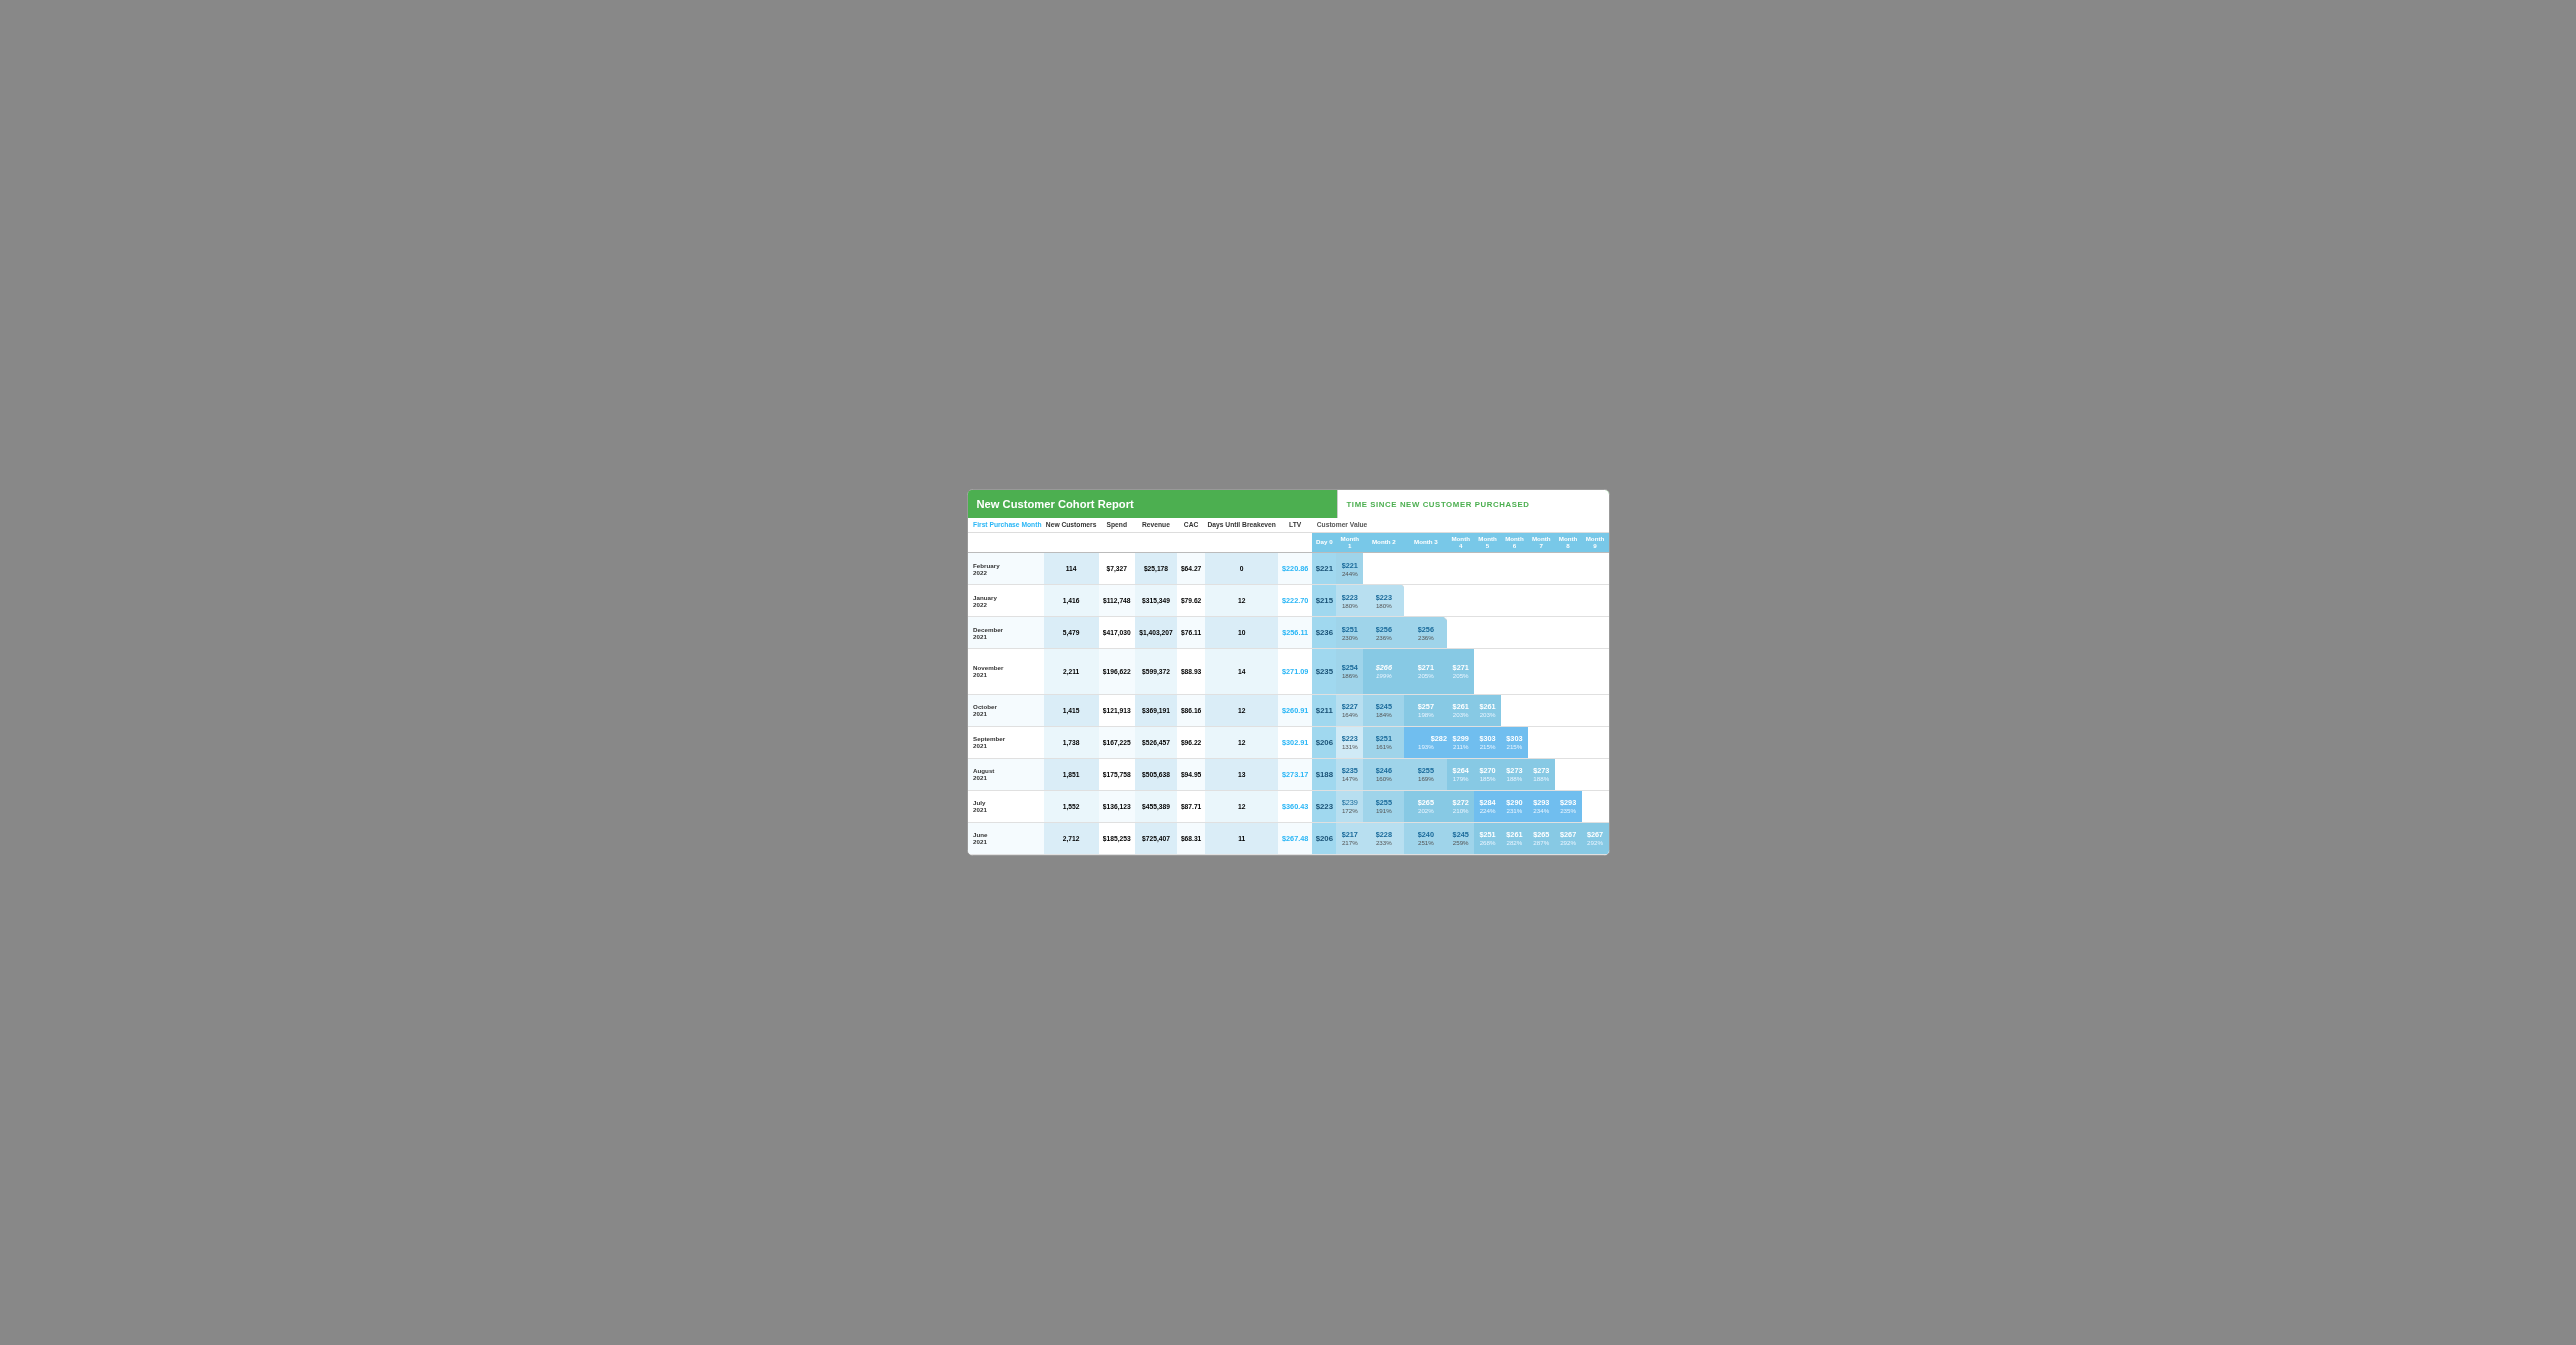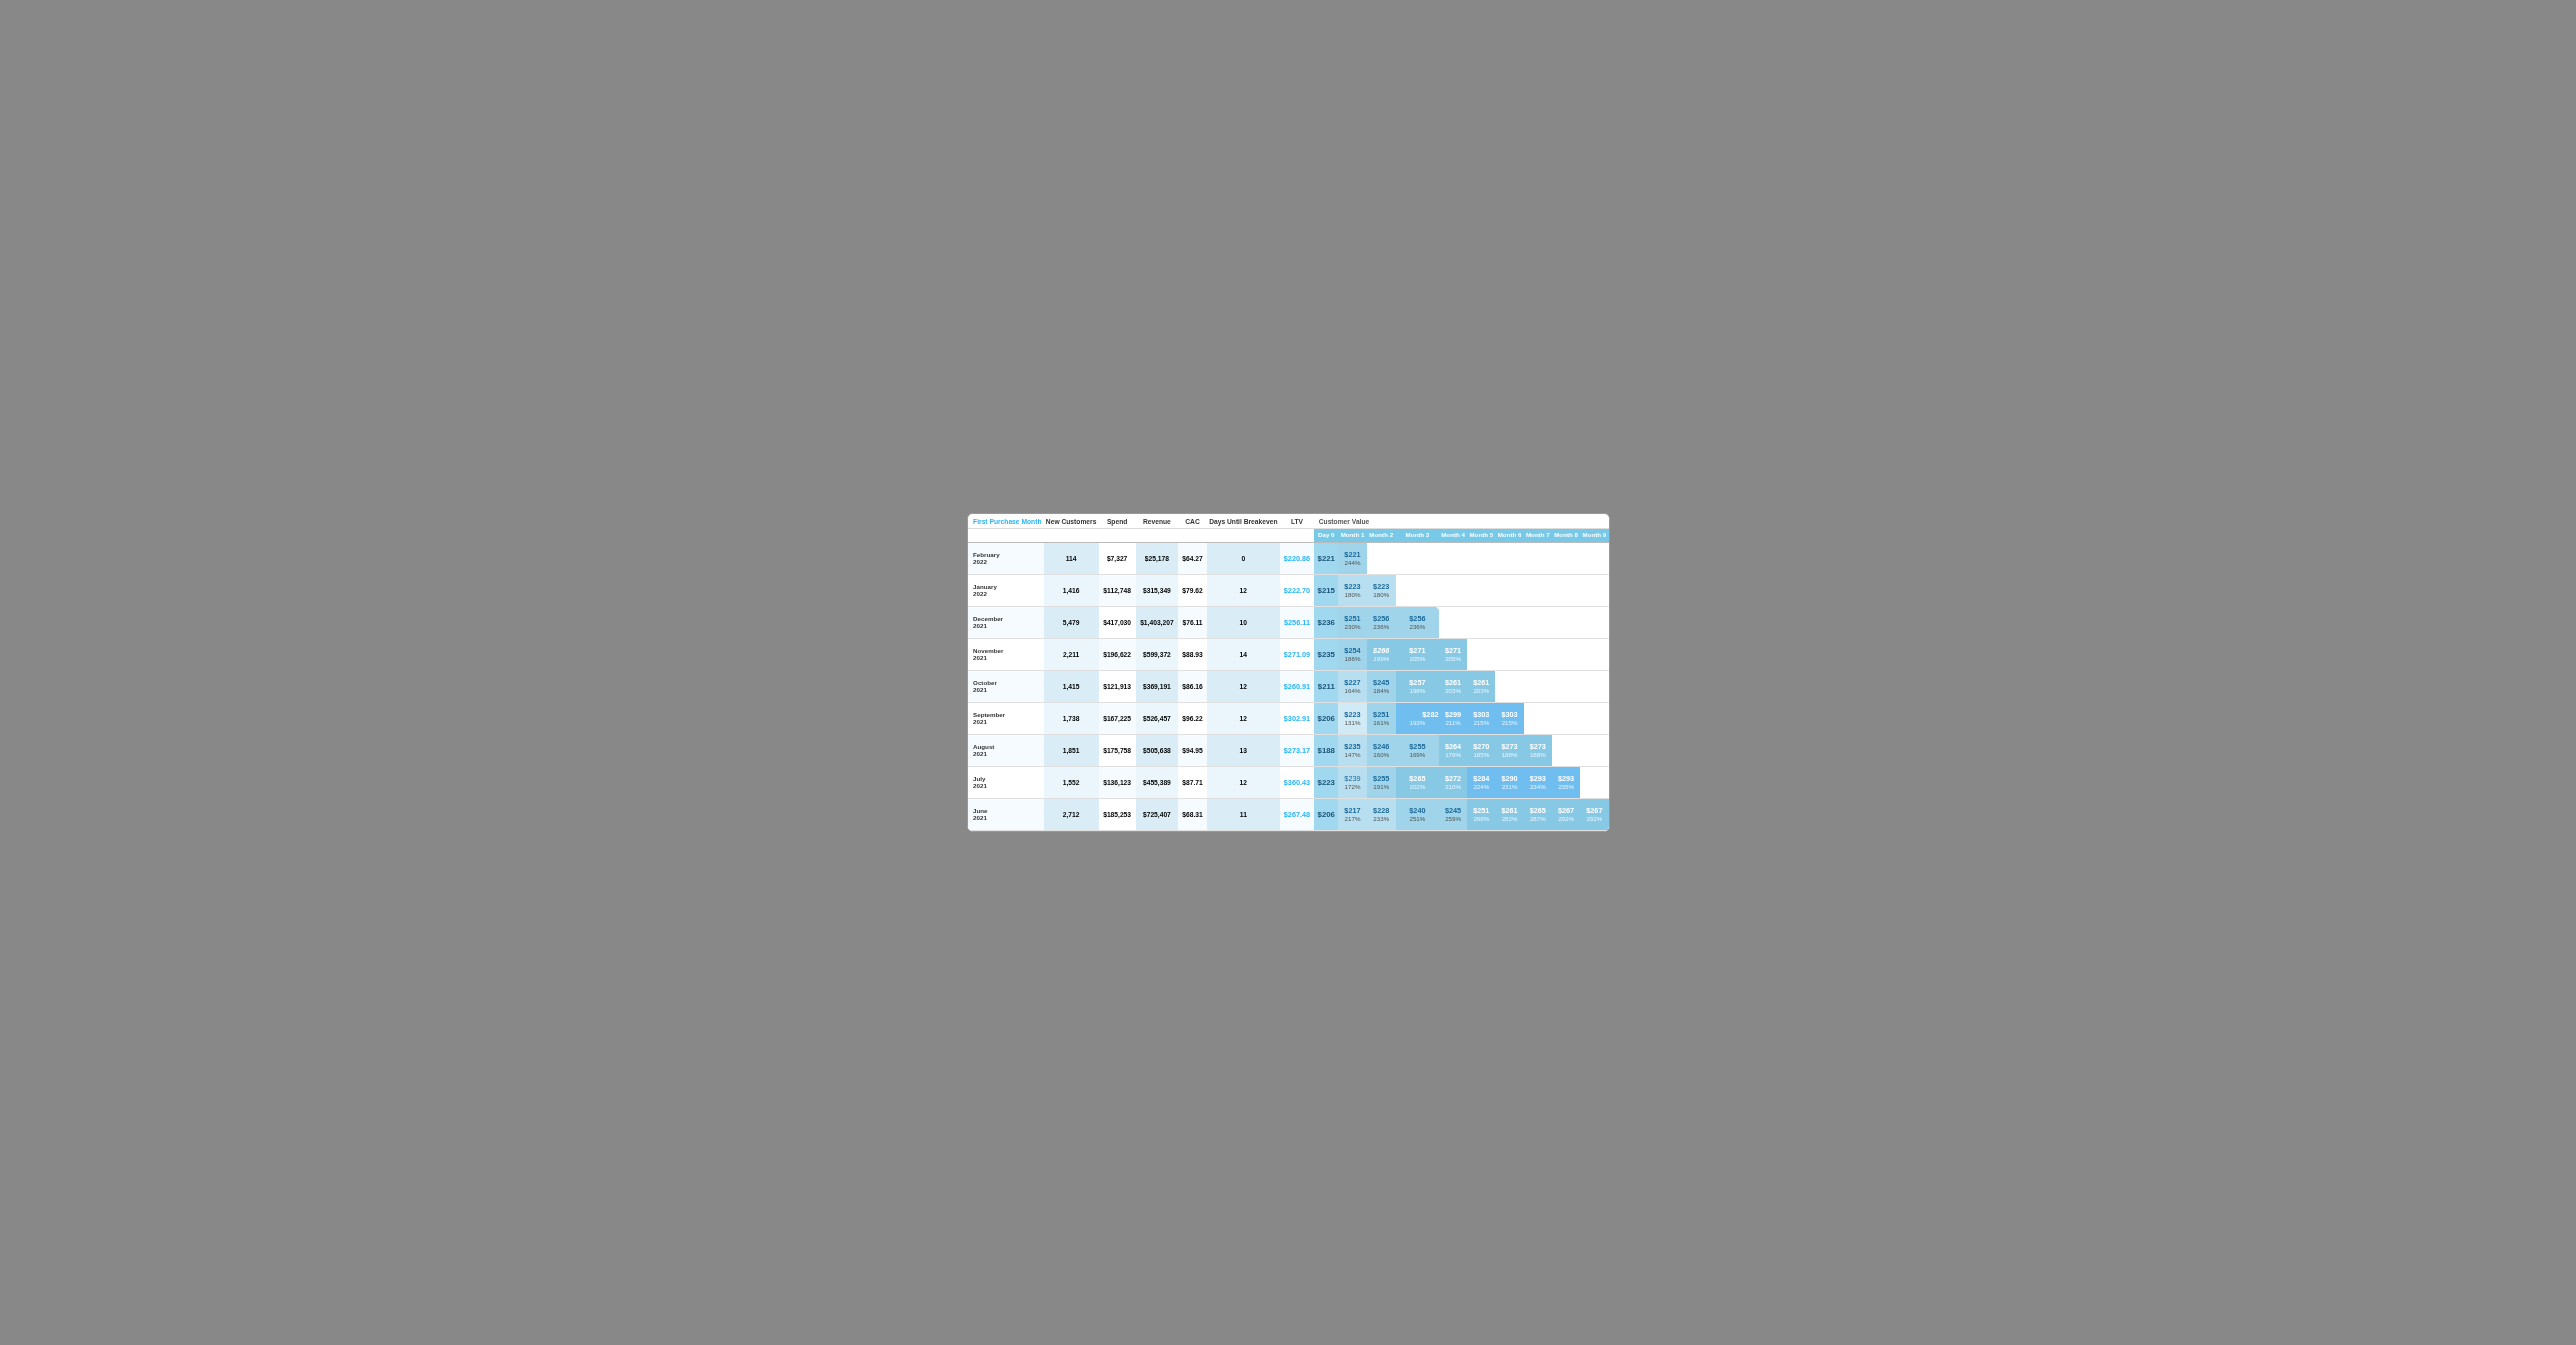--- a/index.html
+++ b/index.html
@@ -112,20 +112,24 @@
       font-weight: bold;
       font-size: 7.8px;
       color: #1a5276;
     }
   </style>
 </head>
 <body>
 
 <div class="report-container">
 
+  <div class="header-row">
+    <div class="header-left">New Customer Cohort Report</div>
+    <div class="header-right">TIME SINCE NEW CUSTOMER PURCHASED</div>
+  </div>
 
   <table>
     <thead>
       <tr class="col-headers">
         <th class="first-purchase">First Purchase Month</th>
         <th style="width:39px">New Customers</th>
         <th style="width:45px">Spend</th>
         <th style="width:50px">Revenue</th>
         <th style="width:34px">CAC</th>
         <th style="width:39px">Days Until Breakeven</th>
@@ -260,21 +264,21 @@
           <td class="num-col">$88.93</td>
           <td class="num-col" style="background: rgb(234, 246, 251);">14</td>
           <td class="ltv-col">$271.09</td>
           <td class="day0-cell" style="background: rgb(160, 216, 239); font-weight: bold; color: rgb(26, 82, 118); font-size: 7.8px;">$235</td>
           <td style="padding: 0px; height: 32px; width: 46px; position: relative; overflow: hidden; background: rgb(159, 212, 234);">
             <div style="display: flex; flex-direction: column; justify-content: center; align-items: center; height: 100%; padding-top: 2.2px; padding-bottom: 2.2px; position: relative; z-index: 6;">
               <div style="font-weight: bold; font-size: 7.3px; color: rgb(26, 106, 154);">$254</div>
               <div style="font-size: 6.2px; color: rgb(85, 85, 85);">186%</div>
             </div>
           </td>
-          <td style="padding: 4px; height: 15px; width: 46px; position: relative; overflow: hidden; background: rgb(135, 201, 228); font-style: italic;">
+          <td style="padding: 12px; height: 15px; width: 46px; position: relative; overflow: hidden; background: rgb(135, 201, 228); font-style: italic;">
             <div style="display: flex; flex-direction: column; justify-content: center; align-items: center; height: 100%; padding-top: 2.2px; padding-bottom: 2.2px; position: relative; z-index: 6;">
               <div style="font-weight: bold; font-size: 7.3px; color: rgb(255, 255, 255);">$266</div>
               <div style="font-size: 6.2px; color: rgb(232, 244, 255);">199%</div>
             </div>
           </td>
           <td style="padding: 0px; height: 32px; width: 46px; position: relative; overflow: hidden; background: rgb(135, 201, 228);">
             <div style="display: flex; flex-direction: column; justify-content: center; align-items: center; height: 100%; padding-top: 2.2px; padding-bottom: 2.2px; position: relative; z-index: 6;">
               <div style="font-weight: bold; font-size: 7.3px; color: rgb(255, 255, 255);">$271</div>
               <div style="font-size: 6.2px; color: rgb(232, 244, 255);">205%</div>
             </div>

